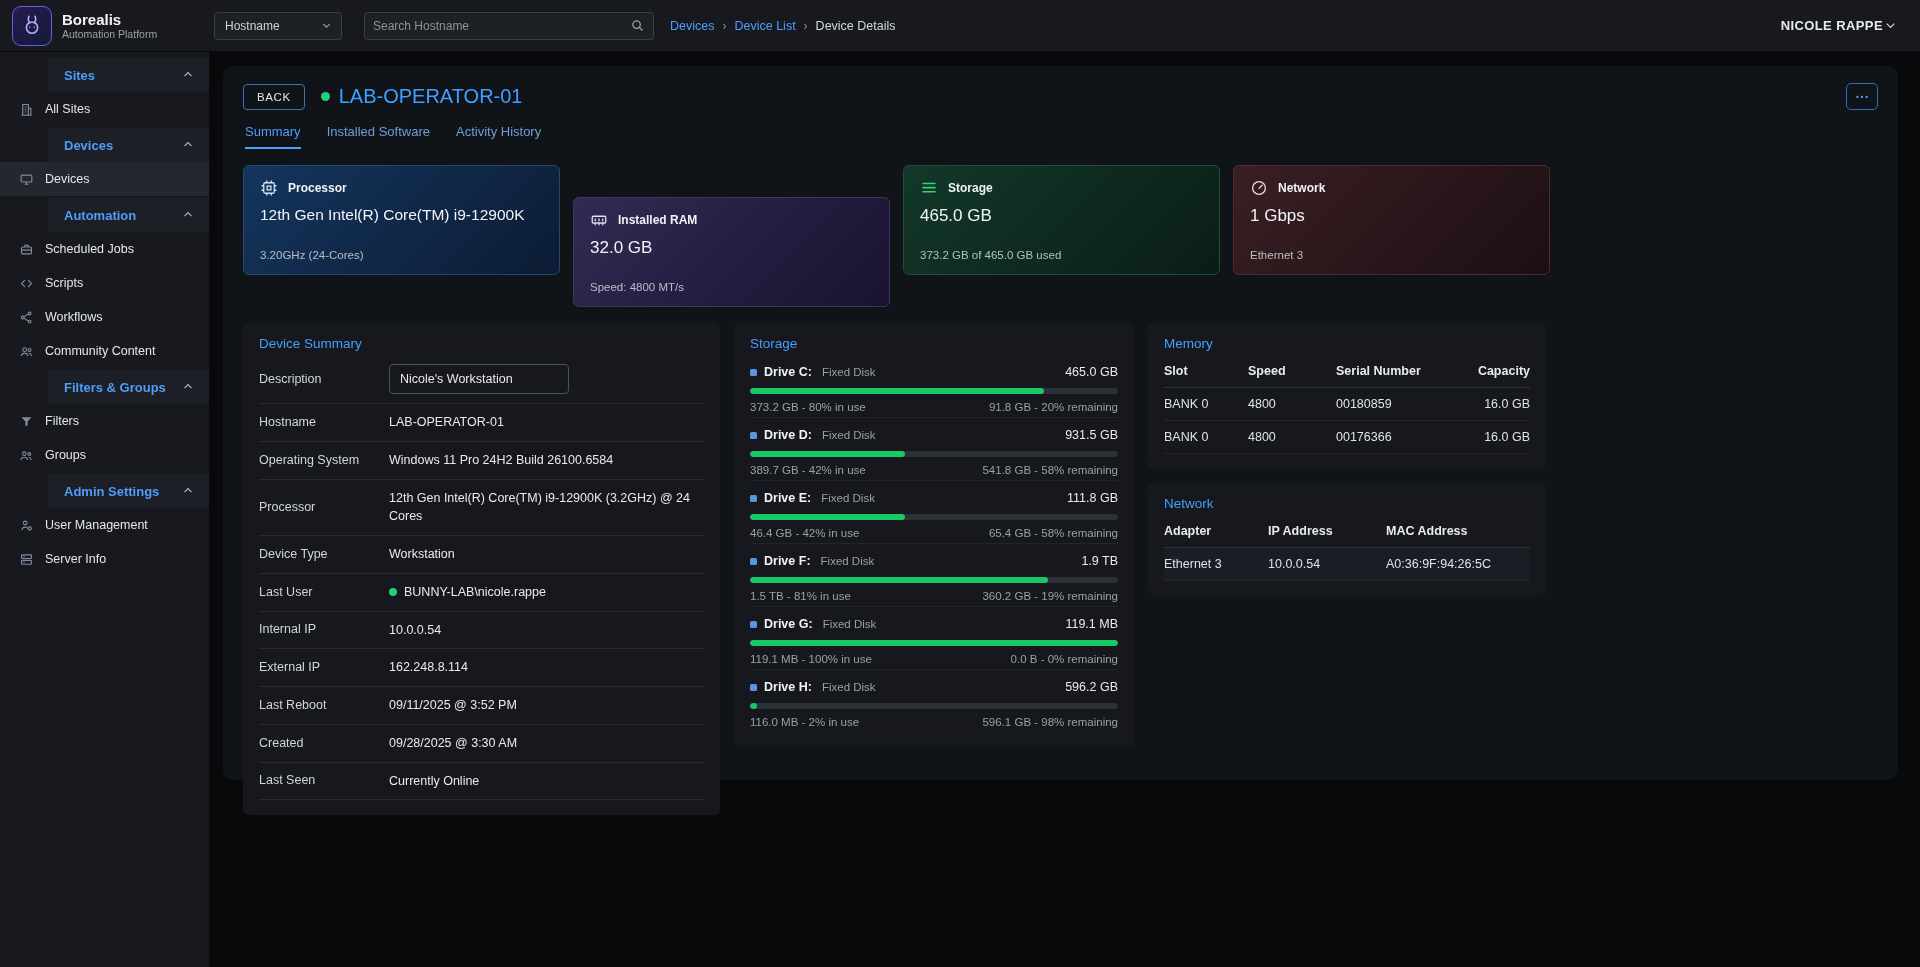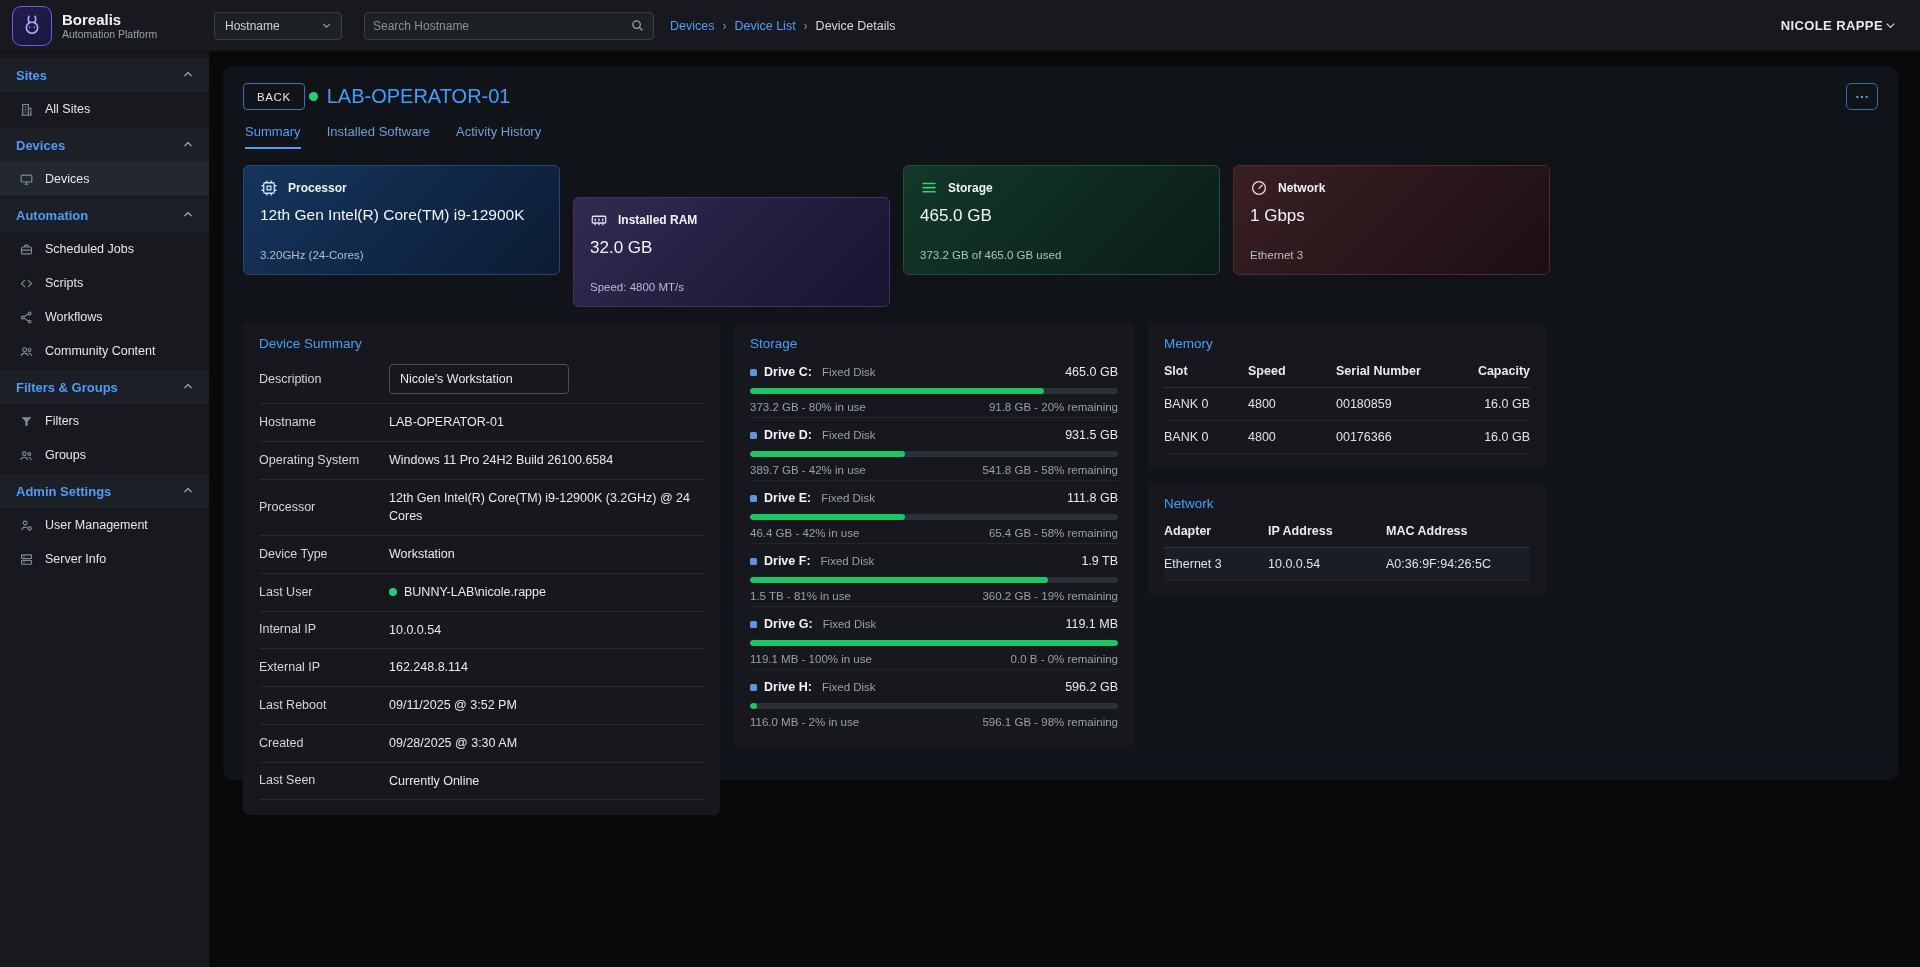--- a/index.html
+++ b/index.html
@@ -51,40 +51,40 @@
   .user-menu { margin-left:auto; margin-right:22px; display:flex; align-items:center; gap:0; cursor:pointer; }
   .user-name { font-size:13px; color:#e7eaef; letter-spacing:.4px; font-weight:bold; }
 
   
   .sidebar {
     position:absolute; top:52px; left:0; width:210px; bottom:0;
     background:#17191e; border-right:1px solid #0b0c0e; padding-top:4px;
   }
   .side-header {
     height:34px; display:flex; align-items:center; justify-content:space-between;
-    padding:0 14px 0 16px; background:#1c1f25; cursor:pointer; margin-top:2px;
+    padding:0 14px 0 16px; background:#1c1f25; cursor:pointer; margin-top:2px;margin-left:48px;
   }
   .side-header > span { font-size:13px; font-weight:bold; color:#4f9cf9; }
   .side-item {
     height:34px; display:flex; align-items:center; gap:11px; padding:0 14px 0 18px;
     font-size:12.5px; color:#e4e7ec; cursor:pointer;
   }
   .side-item.sel { background:#23272e; }
   .side-icon { width:16px; flex:none; display:flex; justify-content:center; }
 
   
   .main {
     position:absolute; left:210px; top:52px; right:0; bottom:0; background:#08090b;
   }
   .panel {
     margin:14px 22px 0 13px; height:714px; background:#101318; border-radius:10px;
     padding:17px 20px 20px 20px;
   }
 
-  .panel-head { display:flex; gap:4px; }
+  .panel-head { display:flex; align-items:center; gap:16px; }
   .back-btn {
     background:transparent; border:1px solid #3d73ad; color:#e2e6eb; font-size:11.5px;
     letter-spacing:.6px; padding:6px 13px; border-radius:4px; cursor:pointer;
     font-family:"Liberation Sans", sans-serif;
   }
   .device-title { display:flex; align-items:center; gap:9px; }
   .dot { width:9px; height:9px; border-radius:50%; background:#23d07a; flex:none; }
   .device-title h1 { font-size:20px; font-weight:normal; color:#3ea0ff; }
   .more-btn {
     margin-left:auto; width:32px; height:27px; border:1px solid #2f6fb5; border-radius:5px;

